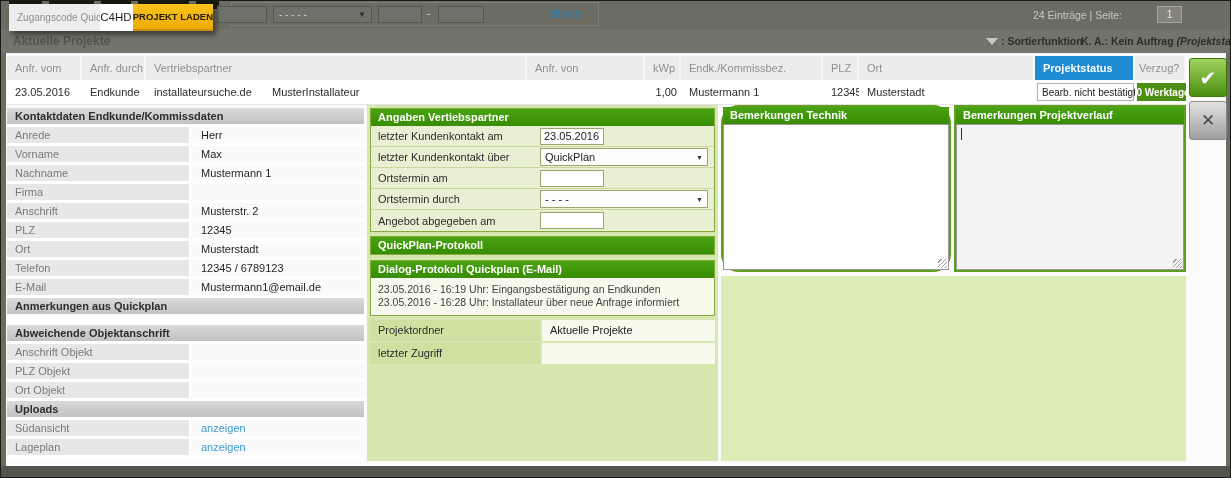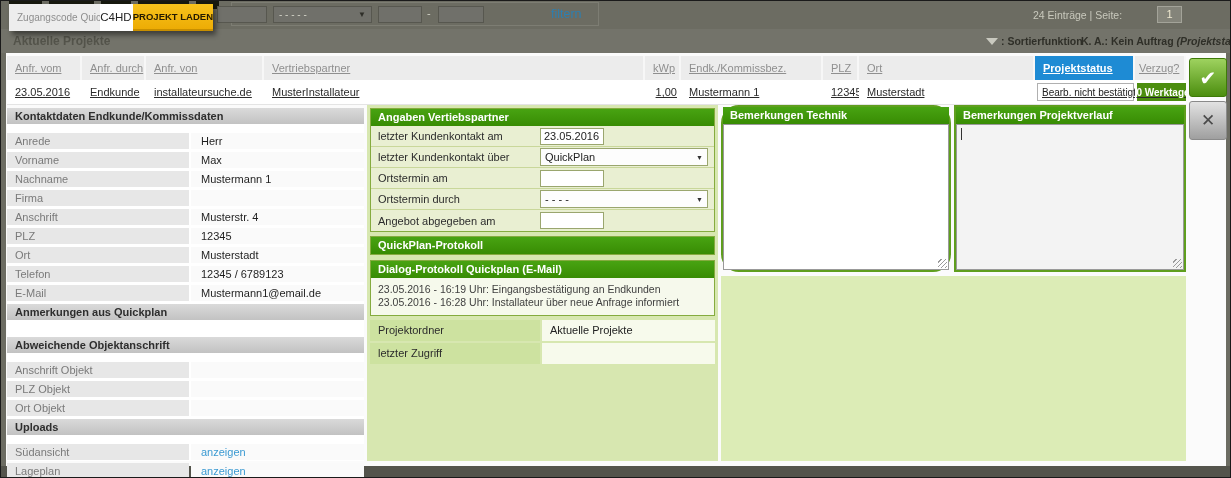--- a/index.html
+++ b/index.html
@@ -31,36 +31,36 @@
 
   
   .secbar { position:absolute; left:0; top:28px; width:100%; height:24px; background:#73736a; }
   .secbar-title { position:absolute; left:12px; top:5px; color:#53534a; font-weight:bold; font-size:12px; }
   .legend { position:absolute; top:6px; font-size:10.5px; font-weight:bold; color:#2f2f28; white-space:nowrap; }
   .tri-down { position:absolute; left:985px; top:9px; width:0; height:0; border-left:6px solid transparent; border-right:6px solid transparent; border-top:7px solid #c9c9bf; }
 
   
   .thead { position:absolute; left:6px; top:55px; width:1179px; height:24px; background:#ececec; display:flex; font-size:11px; color:#8f8f8f; }
   .trow  { position:absolute; left:6px; top:79px; width:1179px; height:25px; background:#fff; display:flex; font-size:11px; color:#2b2b2b; border-bottom:1px solid #e4e4e4; cursor:pointer; }
-  .cell { display:flex; align-items:center; padding-left:8px; overflow:hidden; white-space:nowrap;text-decoration:underline; }
+  .cell { display:flex; align-items:center; padding-left:8px; overflow:hidden; white-space:nowrap; }
   .thead .cell { border-right:2px solid #f7f7f7; }
   .c0{width:75px;} .c1{width:64px;} .c2{width:118px;} .c3{width:381px;}
   .c4{width:36px; justify-content:flex-end; padding-left:0; padding-right:4px;}
   .c5{width:142px;} .c6{width:36px;} .c7{width:176px;} .c8{width:100px;} .c9{width:51px; padding-left:4px;}
   .th-blue { background:#1e8bd4; color:#fff; font-weight:bold; border-right:2px solid #f7f7f7; }
   .status-select { width:97px; height:18px; background:#fff; border:1px solid #b0b0b0; font-size:10px; color:#222; display:flex; align-items:center; padding:0 2px 0 4px; justify-content:space-between; cursor:pointer; }
   .badge { width:52px; height:18px; background:#4c8e0f; color:#fff; font-size:10px; font-weight:bold; display:flex; align-items:center; justify-content:center; }
 
   
   .btn-confirm { position:absolute; left:1188px; top:57px; width:38px; height:39px; background:linear-gradient(#9ed25f,#4c8e0f); border:1px solid #3e7a08; border-radius:3px; color:#fff; font-size:20px; font-weight:bold; display:flex; align-items:center; justify-content:center; cursor:pointer; z-index:5; }
   .btn-close { position:absolute; left:1188px; top:100px; width:38px; height:39px; background:linear-gradient(#e2e2e2,#9f9f9f); border:1px solid #8a8a8a; border-radius:3px; color:#4a4a4a; font-size:17px; font-weight:bold; display:flex; align-items:center; justify-content:center; cursor:pointer; z-index:5; }
 
   
   .left-panel { position:absolute; left:6px; top:107px; width:357px; bottom:16px; background:#fff; font-size:11px; }
-  .gray-h { height:16px; background:linear-gradient(#dadada,#c2c2c2); color:#2e2e2e; font-weight:bold; line-height:16px; padding-left:8px; margin-bottom:9px; }
+  .gray-h { height:16px; background:linear-gradient(#dadada,#c2c2c2); color:#2e2e2e; font-weight:bold; line-height:16px; padding-left:8px; margin-bottom:3px; }
   .lrow { display:flex; height:16px; margin-bottom:3px; }
   .lrow .lbl { width:182px; background:#e7e7e7; color:#7a7a7a; line-height:16px; padding-left:8px; margin-right:2px; }
   .lrow .val { flex:1; background:#fafafa; color:#1f1f1f; line-height:16px; padding-left:10px; }
   .lrow .val a { color:#3b9ad2; text-decoration:none; }
   .lgap { height:8px; }
 
   
   .mid-panel { position:absolute; left:366px; top:104px; width:351px; bottom:16px; background:#d7e7b0; }
   .green-h { height:17px; background:linear-gradient(#48a312,#388c03); color:#fff; font-weight:bold; font-size:11px; line-height:17px; padding-left:7px; }
   .gsection { margin:3px; border:1px solid #85ab3f; background:#e9efd2; }
@@ -131,22 +131,22 @@
       <i>(Projektstatus)</i>
     </span>
   </div>
 
   <div class="window"></div>
   <div class="frame-bottom"></div>
 
   <div class="thead">
     <div class="cell c0">Anfr. vom</div>
     <div class="cell c1">Anfr. durch</div>
+    <div class="cell c3">Vertriebspartner</div>
     <div class="cell c2">Anfr. von</div>
-    <div class="cell c3">Vertriebspartner</div>
     <div class="cell c4">kWp</div>
     <div class="cell c5">Endk./Kommissbez.</div>
     <div class="cell c6">PLZ</div>
     <div class="cell c7">Ort</div>
     <div class="cell c8 th-blue">Projektstatus</div>
     <div class="cell c9">Verzug?</div>
   </div>
 
   <div class="trow">
     <div class="cell c0">23.05.2016</div>
@@ -189,21 +189,21 @@
     <div class="lrow">
       <div class="lbl">Nachname</div>
       <div class="val">Mustermann 1</div>
     </div>
     <div class="lrow">
       <div class="lbl">Firma</div>
       <div class="val"></div>
     </div>
     <div class="lrow">
       <div class="lbl">Anschrift</div>
-      <div class="val">Musterstr. 4</div>
+      <div class="val">Musterstr. 2</div>
     </div>
     <div class="lrow">
       <div class="lbl">PLZ</div>
       <div class="val">12345</div>
     </div>
     <div class="lrow">
       <div class="lbl">Ort</div>
       <div class="val">Musterstadt</div>
     </div>
     <div class="lrow">

